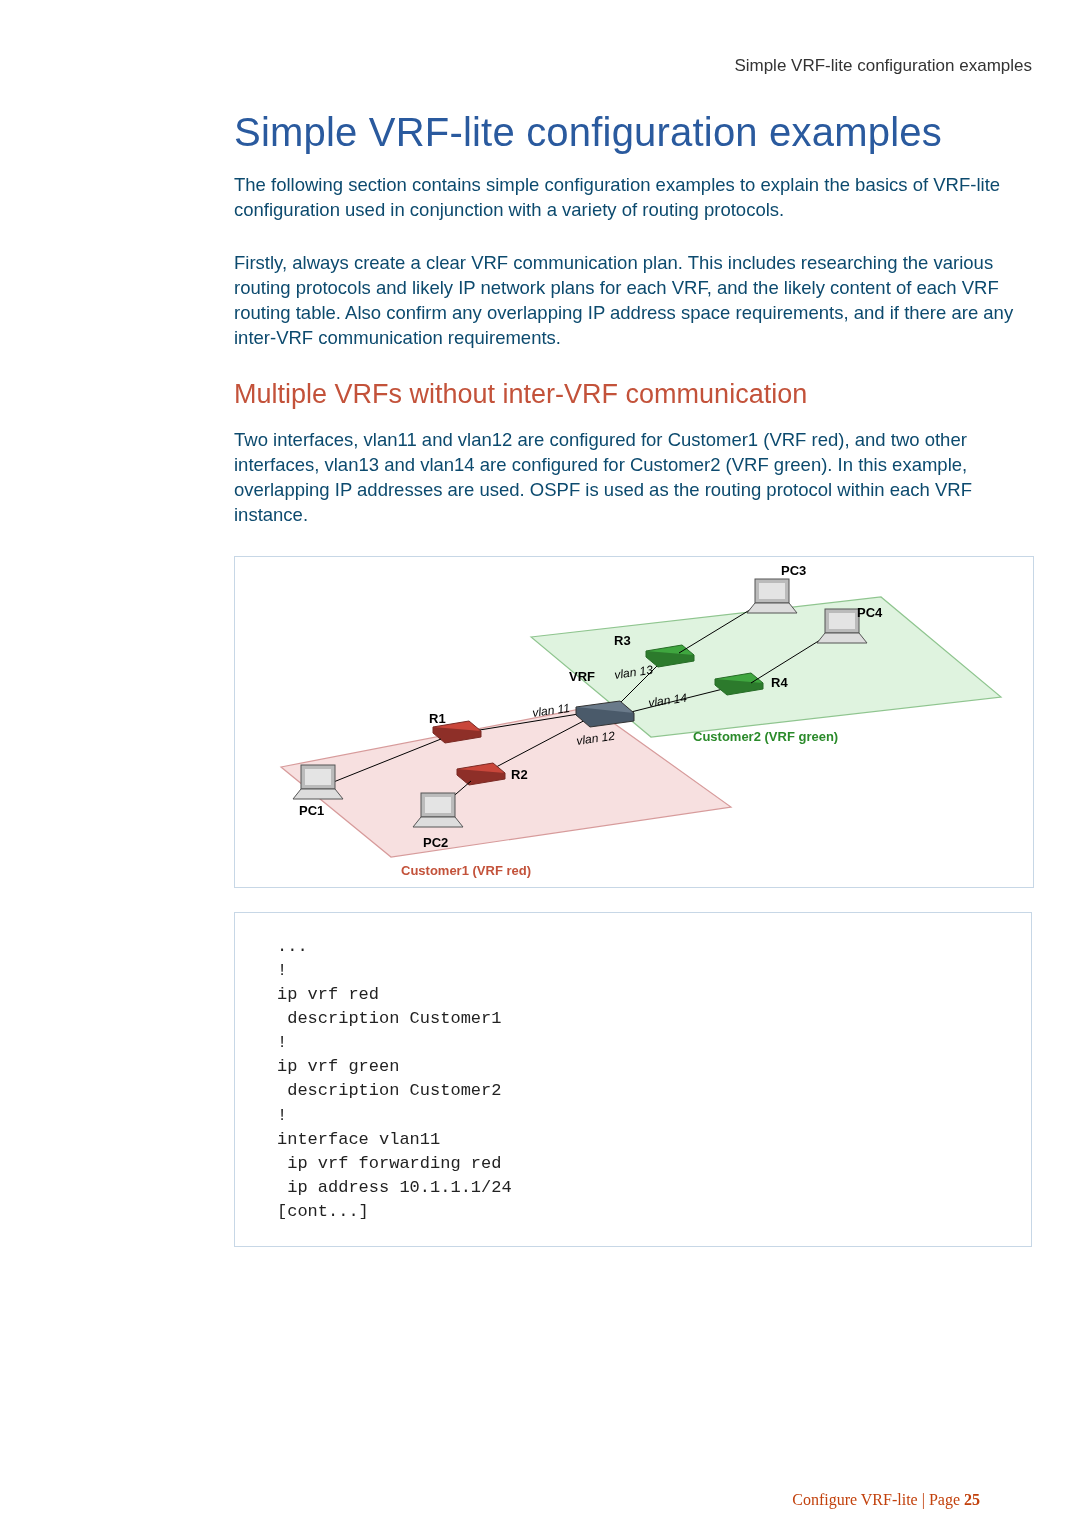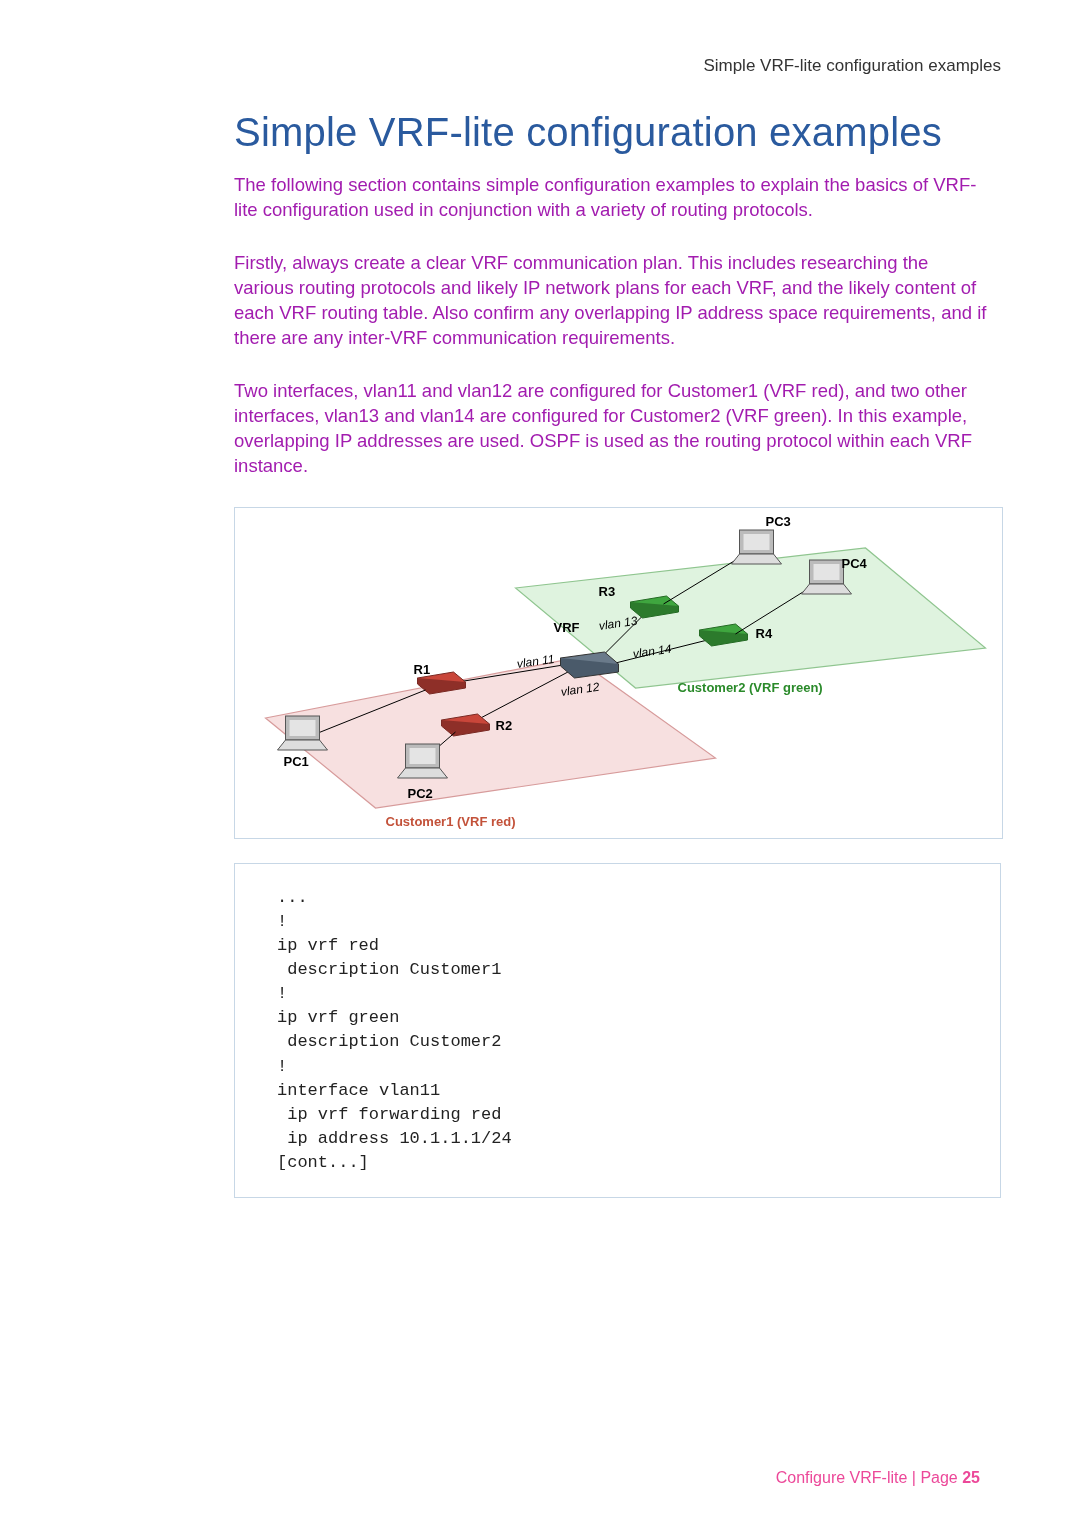--- a/index.html
+++ b/index.html
@@ -1,42 +1,43 @@
 <!DOCTYPE html>
 <html><head>
 <meta charset="utf-8">
 <style>
   @page { size: 1080px 1527px; margin: 0; }
   html, body { margin: 0; padding: 0; width: 1080px; height: 1527px; background: #fff; font-family: "Gill Sans", "Gill Sans MT", "Segoe UI", Arial, sans-serif; color: #333; }
-  .page { position: relative; width: 1080px; height: 1527px; padding: 56px 79px 50px 234px; box-sizing: border-box; }
+  .page { position: relative; width: 1080px; height: 1527px; padding: 56px 48px 50px 234px; box-sizing: border-box; }
   .running-header { text-align: right; font-size: 17px; color: #333; margin-bottom: 34px; }
   h1 { font-weight: 300; font-size: 40px; color: #2a5a9e; margin: 0 0 18px 0; letter-spacing: 0.2px; }
-  p.body { font-size: 18.5px; line-height: 1.35; color: #a21caf; margin: 0 11px 28px 0; }
+  p.body { font-size: 18.5px; line-height: 1.35; color: #0c4a6e; margin: 0 11px 28px 0; }
   h2 { font-weight: 500; font-size: 27px; color: #c3523a; margin: 14px 0 18px 0; }
   .diagram-box { border: 1px solid #c7d7e6; width: 100%; height: 330px; position: relative; margin-bottom: 24px; overflow: hidden; }
   .diagram-box svg { width: 100%; height: 100%; }
   .diag-label { font-family: "Gill Sans","Segoe UI",Arial,sans-serif; font-size: 13px; font-weight: 700; fill: #000; }
   .diag-italic { font-style: italic; font-size: 12px; fill: #000; }
   .diag-red { fill: #c3523a; font-weight: 700; font-size: 13px; }
   .diag-green { fill: #2a8a2a; font-weight: 700; font-size: 13px; }
   .code-box { border: 1px solid #c7d7e6; border-top: 1px solid #c7d7e6; padding: 22px 42px; font-family: "Courier New", monospace; font-size: 17px; line-height: 1.42; white-space: pre; color: #222; }
-  .footer { position: absolute; right: 100px; bottom: 40px; font-size: 16px; color: #ec4899; }
+  .footer { position: absolute; right: 100px; bottom: 18px; font-size: 16px; color: #c2410c; font-family: Liberation Serif, serif; }
   .footer b { font-weight: 700; }
 </style>
 </head>
 <body>
 
 <div class="page">
   <div class="running-header">Simple VRF-lite configuration examples</div>
 
   <h1>Simple VRF-lite configuration examples</h1>
 
   <p class="body">The following section contains simple configuration examples to explain the basics of VRF-lite configuration used in conjunction with a variety of routing protocols.</p>
   <p class="body">Firstly, always create a clear VRF communication plan. This includes researching the various routing protocols and likely IP network plans for each VRF, and the likely content of each VRF routing table. Also confirm any overlapping IP address space requirements, and if there are any inter-VRF communication requirements.</p>
 
+  <h2>Multiple VRFs without inter-VRF communication</h2>
 
   <p class="body">Two interfaces, vlan11 and vlan12 are configured for Customer1 (VRF red), and two other interfaces, vlan13 and vlan14 are configured for Customer2 (VRF green). In this example, overlapping IP addresses are used. OSPF is used as the routing protocol within each VRF instance.</p>
 
   <div class="diagram-box">
     <svg viewBox="0 0 746 330">
 
       <path d="M 270 80 L 620 40 L 740 140 L 390 180 Z" fill="#dff3df" stroke="#8fc58f" stroke-width="1.2"></path>
 
       <path d="M 20 210 L 330 150 L 470 250 L 130 300 Z" fill="#f7e0e0" stroke="#d79b9b" stroke-width="1.2"></path>
 

